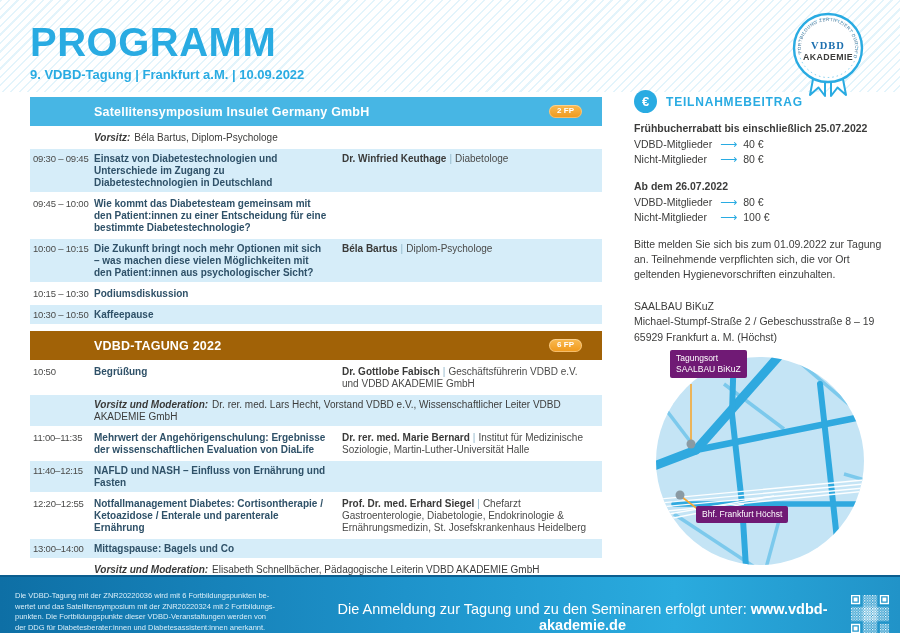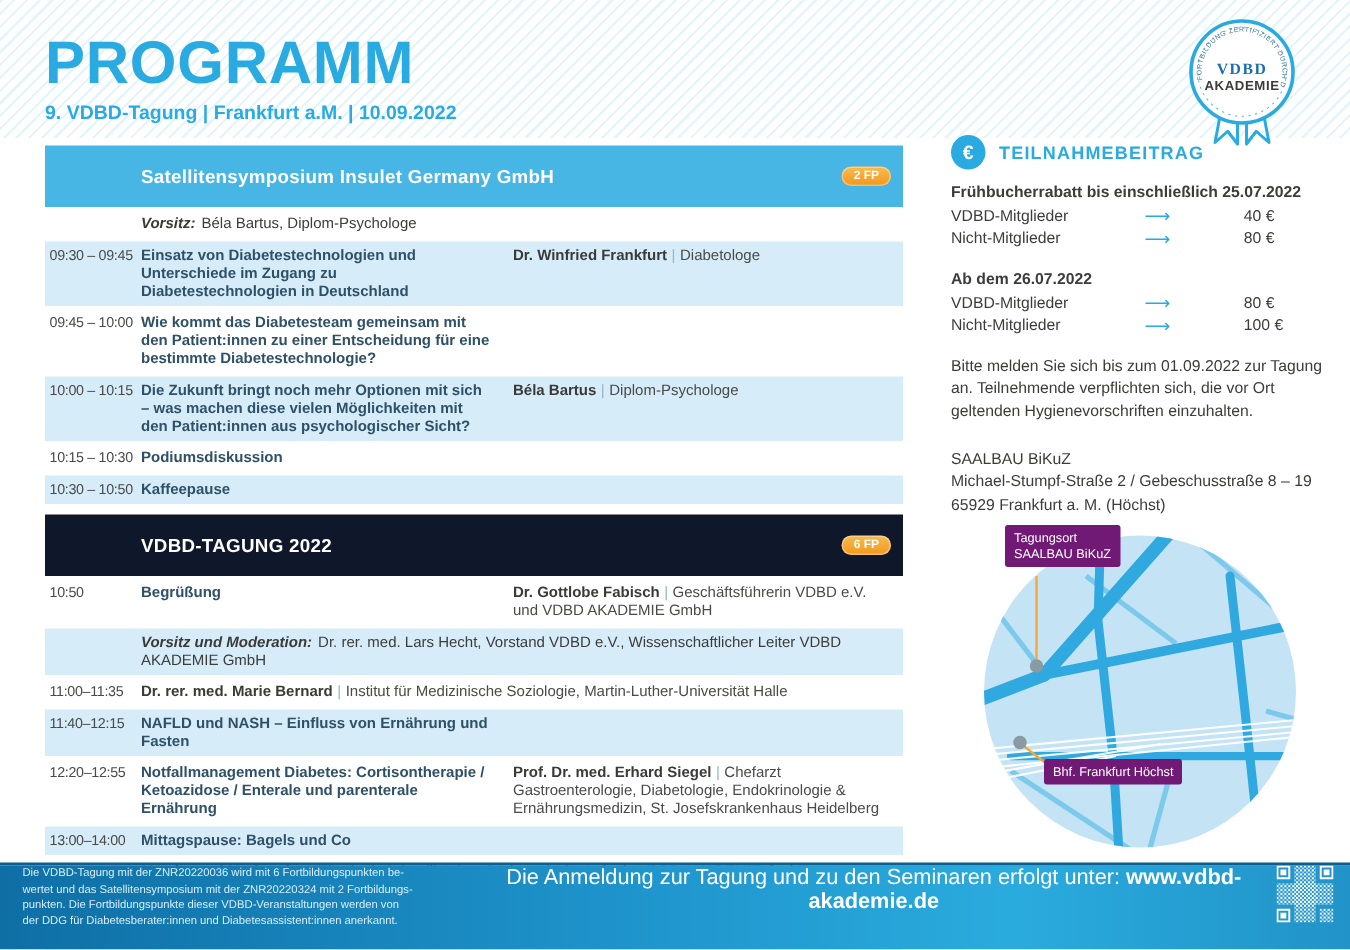--- a/index.html
+++ b/index.html
@@ -7,56 +7,56 @@
        font-family:"Liberation Sans","DejaVu Sans",sans-serif;color:#3c3c3b;}
   .stripes{position:absolute;top:0;left:0;width:900px;height:92px;
        background:repeating-linear-gradient(135deg, rgba(41,171,226,.13) 0 1.5px, rgba(255,255,255,0) 1.5px 6px);}
   
   .hd{position:absolute;left:30px;top:22px;}
   .hd h1{margin:0;font-size:40px;line-height:1;font-weight:bold;color:#29ABE2;letter-spacing:.5px;}
   .hd .sub{margin-top:5px;font-size:13px;font-weight:bold;color:#29ABE2;}
   .logo{position:absolute;right:16px;top:8px;}
   
   .left{position:absolute;left:30px;top:97px;width:572px;}
-  .thead{display:flex;align-items:center;height:41px;margin-bottom:2px;}
+  .thead{display:flex;align-items:center;height:29px;margin-bottom:2px;}
   .thead.sat{background:#47B6E4;}
-  .thead.tag{background:#0f172a;gap:48px;}
+  .thead.tag{background:#a16207;gap:48px;}
   .thead .ttl{color:#fff;font-weight:bold;font-size:12.5px;padding-left:64px;letter-spacing:.2px;}
-  .fp{margin-left:auto;margin-right:8px;background:linear-gradient(#F9BA52,#F0991B);color:#fff;
+  .fp{margin-left:auto;margin-right:20px;background:linear-gradient(#F9BA52,#F0991B);color:#fff;
       font-size:8px;font-weight:bold;border-radius:8px;padding:2px 8px;line-height:1.1;box-shadow:inset 0 0 0 1px rgba(255,255,255,.35);}
   .row{display:flex;align-items:flex-start;padding:4px 0 3px 0;margin-bottom:2px;font-size:10px;line-height:1.2;}
   .row.alt{background:#D6EDF9;}
   .time{width:64px;flex:0 0 64px;padding-left:3px;color:#4a4a49;font-size:9.5px;letter-spacing:-.2px;white-space:nowrap;box-sizing:border-box;}
   .topic{width:248px;flex:0 0 248px;padding-right:14px;box-sizing:border-box;font-weight:bold;color:#2F5168;}
   .spk{flex:1;padding-right:6px;color:#4a4a49;}
   .spk .nm{font-weight:bold;color:#3a3a39;}
   .pipe{color:#8FB6C9;margin:0 3px;}
   .chair{padding-left:64px;box-sizing:border-box;}
   .chair b{color:#3a3a39;margin-right:4px;font-style:italic;}
   .tgap{height:5px;}
   
   .right{position:absolute;left:634px;top:90px;width:252px;}
   .sechead{display:flex;align-items:center;margin-bottom:9px;}
   .sechead .circ{width:23px;height:23px;border-radius:50%;background:#29ABE2;color:#fff;display:flex;
       align-items:center;justify-content:center;font-size:13px;font-weight:bold;flex:0 0 23px;}
   .sechead .lab{margin-left:9px;color:#29ABE2;font-weight:bold;font-size:12px;letter-spacing:.8px;}
   .boldline{font-weight:bold;font-size:10.5px;margin:2px 0 4px 0;color:#3c3c3b;}
-  .fee{display:flex;align-items:center;font-size:10.5px;margin:3px 0;gap:43px;}
+  .fee{display:flex;align-items:center;font-size:10.5px;margin:3px 0;}
   .fee .lbl{min-width:84px;}
   .fee .arr{color:#29ABE2;font-family:"DejaVu Sans",sans-serif;font-size:12px;margin:0 6px 0 2px;line-height:1;}
   .gap10{height:10px;}
   .note{font-size:10.5px;line-height:1.45;margin-top:14px;}
   .addr{font-size:10.5px;line-height:1.5;}
   .mapwrap{position:relative;width:252px;height:214px;margin-top:8px;}
   .map-label{position:absolute;background:#701a75;color:#fff;font-size:8.5px;font-weight:normal;
       padding:3px 6px;border-radius:2px;line-height:1.3;}
   
   .footer{position:absolute;left:0;bottom:0;width:900px;height:58px;
       background:linear-gradient(90deg,#0E6FA5 0%,#1E93CB 45%,#2AABDE 75%,#2193C8 100%);
-      border-top:2px solid #0B5E8F;display:flex;align-items:flex-start;box-sizing:border-box;}
+      border-top:2px solid #0B5E8F;display:flex;align-items:flex-end;box-sizing:border-box;}
   .fnotes{width:300px;flex:0 0 300px;padding-left:15px;font-size:7.5px;line-height:1.4;color:#D8EEF9;}
   .freg{flex:1;text-align:center;color:#fff;font-size:14.5px;padding-left:10px;}
   .freg .url{font-weight:bold;}
   .fqr{flex:0 0 60px;display:flex;justify-content:center;}
 </style>
 </head>
 <body>
 
 <div class="stripes"></div>
 
@@ -88,21 +88,21 @@
     <div class="thead sat">
       <span class="ttl">Satellitensymposium Insulet Germany GmbH</span>
       <span class="fp">2 FP</span>
     </div>
     <div class="row chair">
       <span><b>Vorsitz:</b><span>Béla Bartus, Diplom-Psychologe</span></span>
     </div>
     <div class="row alt">
       <span class="time">09:30 – 09:45</span>
       <span class="topic">Einsatz von Diabetestechnologien und Unterschiede im Zugang zu Diabetestechnologien in Deutschland</span>
-      <span class="spk"><span class="nm">Dr. Winfried Frankfurt</span><span class="pipe">|</span><span>Diabetologe</span></span>
+      <span class="spk"><span class="nm">Dr. Winfried Keuthage</span><span class="pipe">|</span><span>Diabetologe</span></span>
     </div>
     <div class="row">
       <span class="time">09:45 – 10:00</span>
       <span class="topic">Wie kommt das Diabetesteam gemeinsam mit den Patient:innen zu einer Entscheidung für eine bestimmte Diabetestechnologie?</span>
     </div>
     <div class="row alt">
       <span class="time">10:00 – 10:15</span>
       <span class="topic">Die Zukunft bringt noch mehr Optionen mit sich – was machen diese vielen Möglichkeiten mit den Patient:innen aus psychologischer Sicht?</span>
       <span class="spk"><span class="nm">Béla Bartus</span><span class="pipe">|</span><span>Diplom-Psychologe</span></span>
     </div>
@@ -126,20 +126,21 @@
     <div class="row">
       <span class="time">10:50</span>
       <span class="topic">Begrüßung</span>
       <span class="spk"><span class="nm">Dr. Gottlobe Fabisch</span><span class="pipe">|</span><span>Geschäftsführerin VDBD e.V. und VDBD AKADEMIE GmbH</span></span>
     </div>
     <div class="row alt chair">
       <span><b>Vorsitz und Moderation:</b><span>Dr. rer. med. Lars Hecht, Vorstand VDBD e.V., Wissenschaftlicher Leiter VDBD AKADEMIE GmbH</span></span>
     </div>
     <div class="row">
       <span class="time">11:00–11:35</span>
+      <span class="topic">Mehrwert der Angehörigenschulung: Ergebnisse der wissenschaftlichen Evaluation von DiaLife</span>
       <span class="spk"><span class="nm">Dr. rer. med. Marie Bernard</span><span class="pipe">|</span><span>Institut für Medizinische Soziologie, Martin-Luther-Universität Halle</span></span>
     </div>
     <div class="row alt">
       <span class="time">11:40–12:15</span>
       <span class="topic">NAFLD und NASH – Einfluss von Ernährung und Fasten</span>
     </div>
     <div class="row">
       <span class="time">12:20–12:55</span>
       <span class="topic">Notfallmanagement Diabetes: Cortisontherapie / Ketoazidose / Enterale und parenterale Ernährung</span>
       <span class="spk"><span class="nm">Prof. Dr. med. Erhard Siegel</span><span class="pipe">|</span><span>Chefarzt Gastroenterologie, Diabetologie, Endokrinologie &amp; Ernährungsmedizin, St. Josefskrankenhaus Heidelberg</span></span>

